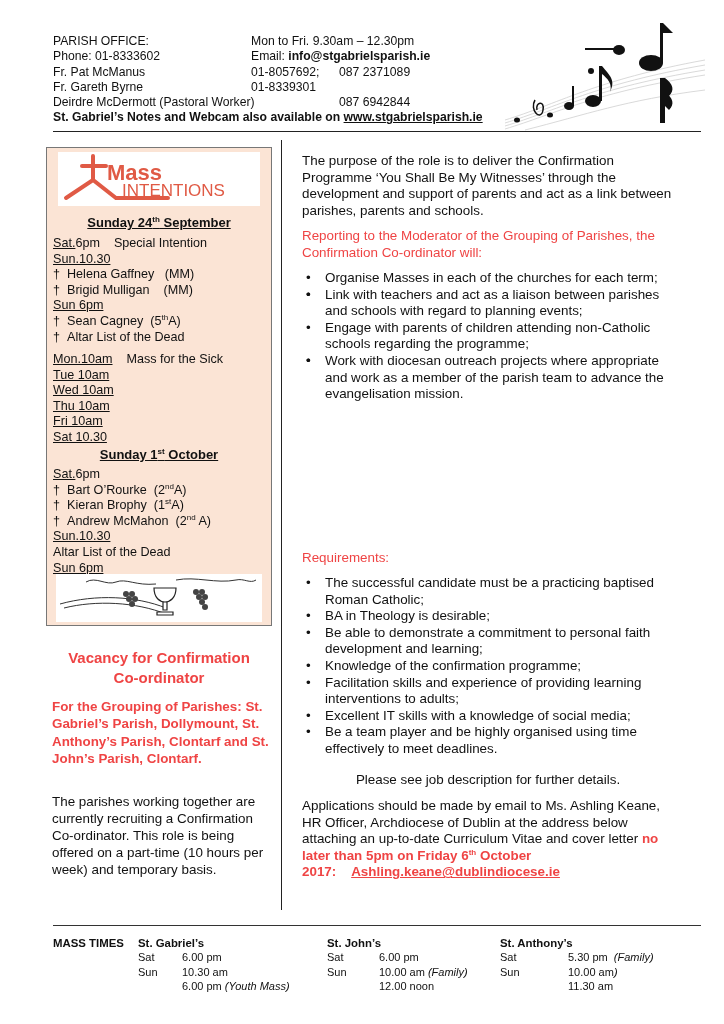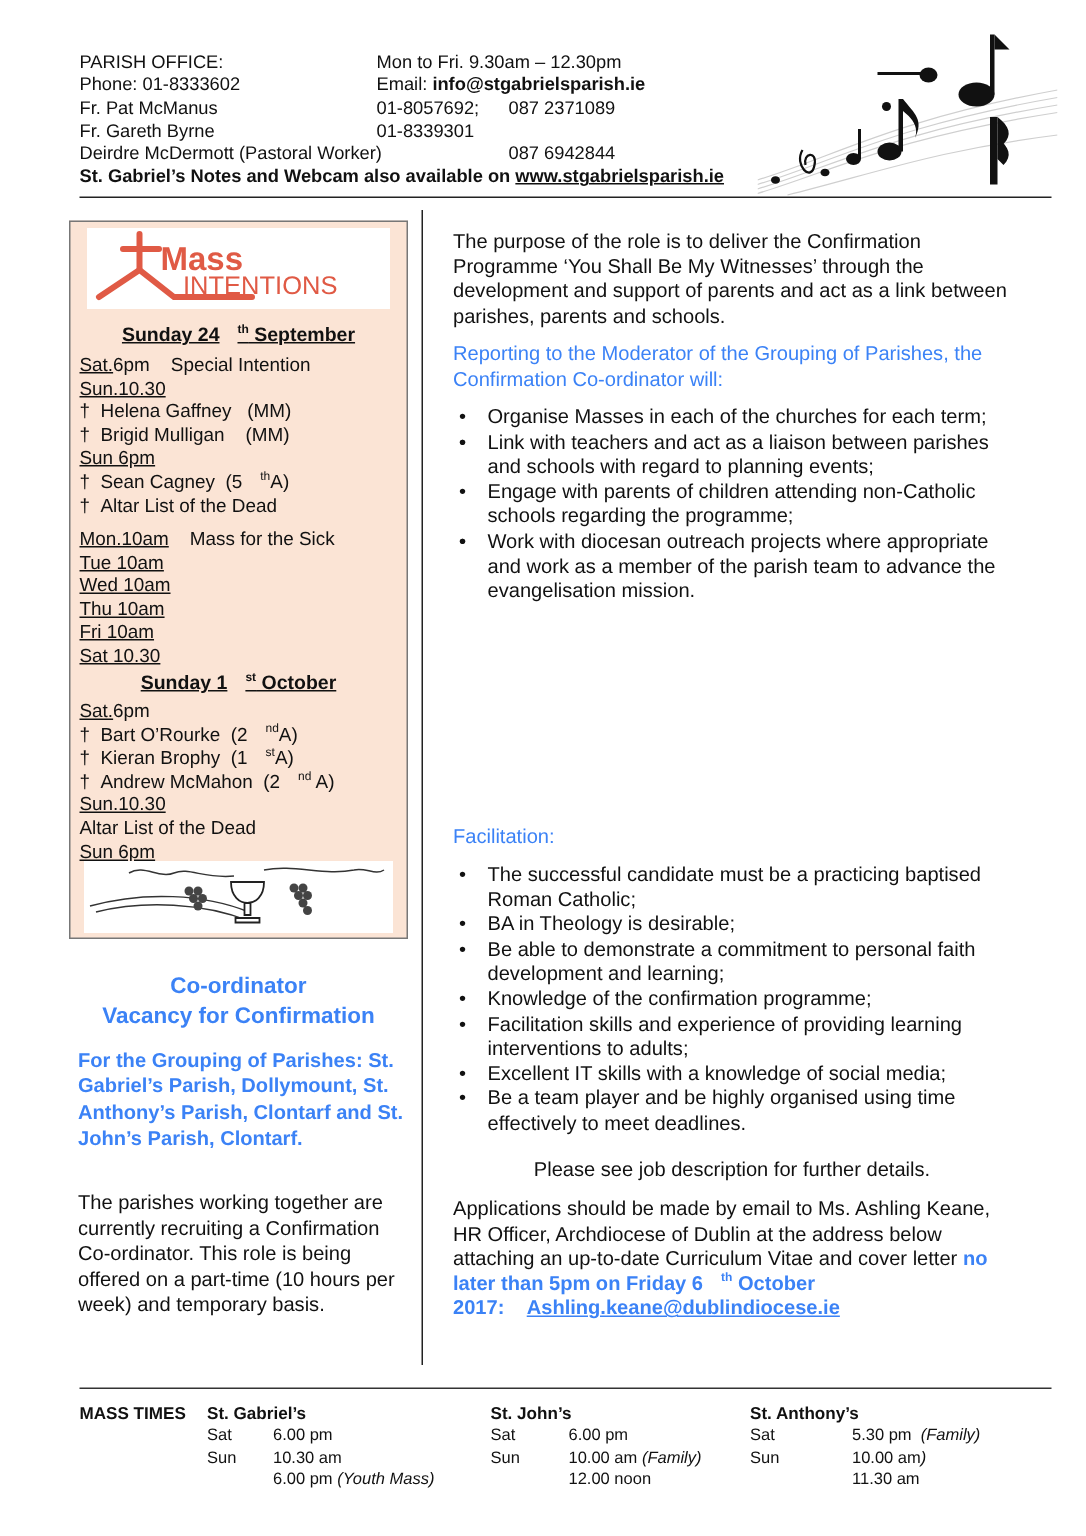--- a/index.html
+++ b/index.html
@@ -16,24 +16,24 @@
   .u { text-decoration:underline; }
   .hdr-rule { left:53px; top:131px; width:648px; height:0; border-top:1px solid #222; }
   .music { left:505px; top:20px; width:200px; height:112px; }
   
   .massbox { left:46px; top:147px; width:226px; height:479px; background:#fbe4d5;
              border:1px solid #777; box-sizing:border-box; }
   .logo { left:58px; top:152px; width:202px; height:54px; background:#fff; }
   .mi { left:53px; font-size:12.6px; line-height:15.6px; white-space:nowrap; }
   .mi .dag { display:inline-block; width:14px; }
   .mi-title { font-weight:bold; text-decoration:underline; font-size:13px; width:214px; text-align:center; left:52px; }
-  sup { font-size:8px; line-height:0; vertical-align:super;margin-left:12px; }
+  sup { font-size:8px; line-height:0; vertical-align:super; }
   .sheaf { left:56px; top:574px; width:206px; height:48px; background:#fff; }
   
-  .green { color:#3b82f6; }
+  .green { color:#ef4444; }
   .vac-title { left:46px; top:648px; width:226px; text-align:center; font-weight:bold; font-size:15px; line-height:20px; }
   .vac-sub { left:52px; top:698px; width:222px; font-weight:bold; font-size:13.4px; line-height:17.4px; }
   .vac-body { left:52px; top:793px; width:222px; font-size:13.4px; line-height:17px; }
   .vline { left:281px; top:140px; width:0; height:770px; border-left:1px solid #222; }
   
   .rc { left:302px; width:372px; font-size:13.4px; line-height:16.6px; }
   .rc ul { list-style:none; margin:0; padding:0; }
   .rc li { position:relative; padding-left:23px; }
   .rc li .bul { position:absolute; left:4px; top:0; }
   
@@ -167,43 +167,43 @@
       <circle cx="146" cy="18" r="3"></circle>
       <circle cx="143" cy="23" r="3"></circle>
       <circle cx="149" cy="23" r="3"></circle>
       <circle cx="146" cy="28" r="3"></circle>
       <circle cx="149" cy="33" r="3"></circle>
   </g>
   <path d="M98 14 h22 c0 10 -6 14 -11 14 c-5 0 -11 -4 -11 -14z M107 28 h4 v8 h-4z M101 38 h16 v3 h-16z" fill="#fff" stroke="#222" stroke-width="1.2"></path>
 </svg>
 
 <div class="abs vac-title green">
+  <div>Vacancy for Confirmation</div>
   <div>Co-ordinator</div>
-  <div>Vacancy for Confirmation</div>
 </div>
 <div class="abs vac-sub green">For the Grouping of Parishes: St. Gabriel’s Parish, Dollymount, St. Anthony’s Parish, Clontarf and St. John’s Parish, Clontarf.</div>
 <div class="abs vac-body">The parishes working together are currently recruiting a Confirmation Co-ordinator. This role is being offered on a part-time (10 hours per week) and temporary basis.</div>
 
 <div class="abs vline"></div>
 
 <div class="abs rc" style="top:153px;">The purpose of the role is to deliver the Confirmation Programme ‘You Shall Be My Witnesses’ through the development and support of parents and act as a link between parishes, parents and schools.</div>
 <div class="abs rc hd green" style="top:228px;">Reporting to the Moderator of the Grouping of Parishes, the Confirmation Co-ordinator will:</div>
 
 <div class="abs rc" style="top:270px;">
   <ul>
     <li><span class="bul">•</span><span>Organise Masses in each of the churches for each term;</span></li>
     <li><span class="bul">•</span></li>
     <li><span class="bul">•</span><span>Link with teachers and act as a liaison between parishes and schools with regard to planning events;</span></li>
     <li><span class="bul">•</span><span>Engage with parents of children attending non-Catholic schools regarding the programme;</span></li>
     <li><span class="bul">•</span></li>
     <li><span class="bul">•</span><span>Work with diocesan outreach projects where appropriate and work as a member of the parish team to advance the evangelisation mission.</span></li>
   </ul>
 </div>
 
-<div class="abs rc hd green" style="top:550px;">Facilitation:</div>
+<div class="abs rc hd green" style="top:550px;">Requirements:</div>
 
 <div class="abs rc" style="top:575px;">
   <ul>
     <li><span class="bul">•</span><span>The successful candidate must be a practicing baptised Roman Catholic;</span></li>
     <li><span class="bul">•</span><span>BA in Theology is desirable;</span></li>
     <li><span class="bul">•</span><span>Be able to demonstrate a commitment to personal faith development and learning;</span></li>
     <li><span class="bul">•</span><span>Knowledge of the confirmation programme;</span></li>
     <li><span class="bul">•</span><span>Facilitation skills and experience of providing learning interventions to adults;</span></li>
     <li><span class="bul">•</span><span>Excellent IT skills with a knowledge of social media;</span></li>
     <li><span class="bul">•</span><span>Be a team player and be highly organised using time effectively to meet deadlines.</span></li>

